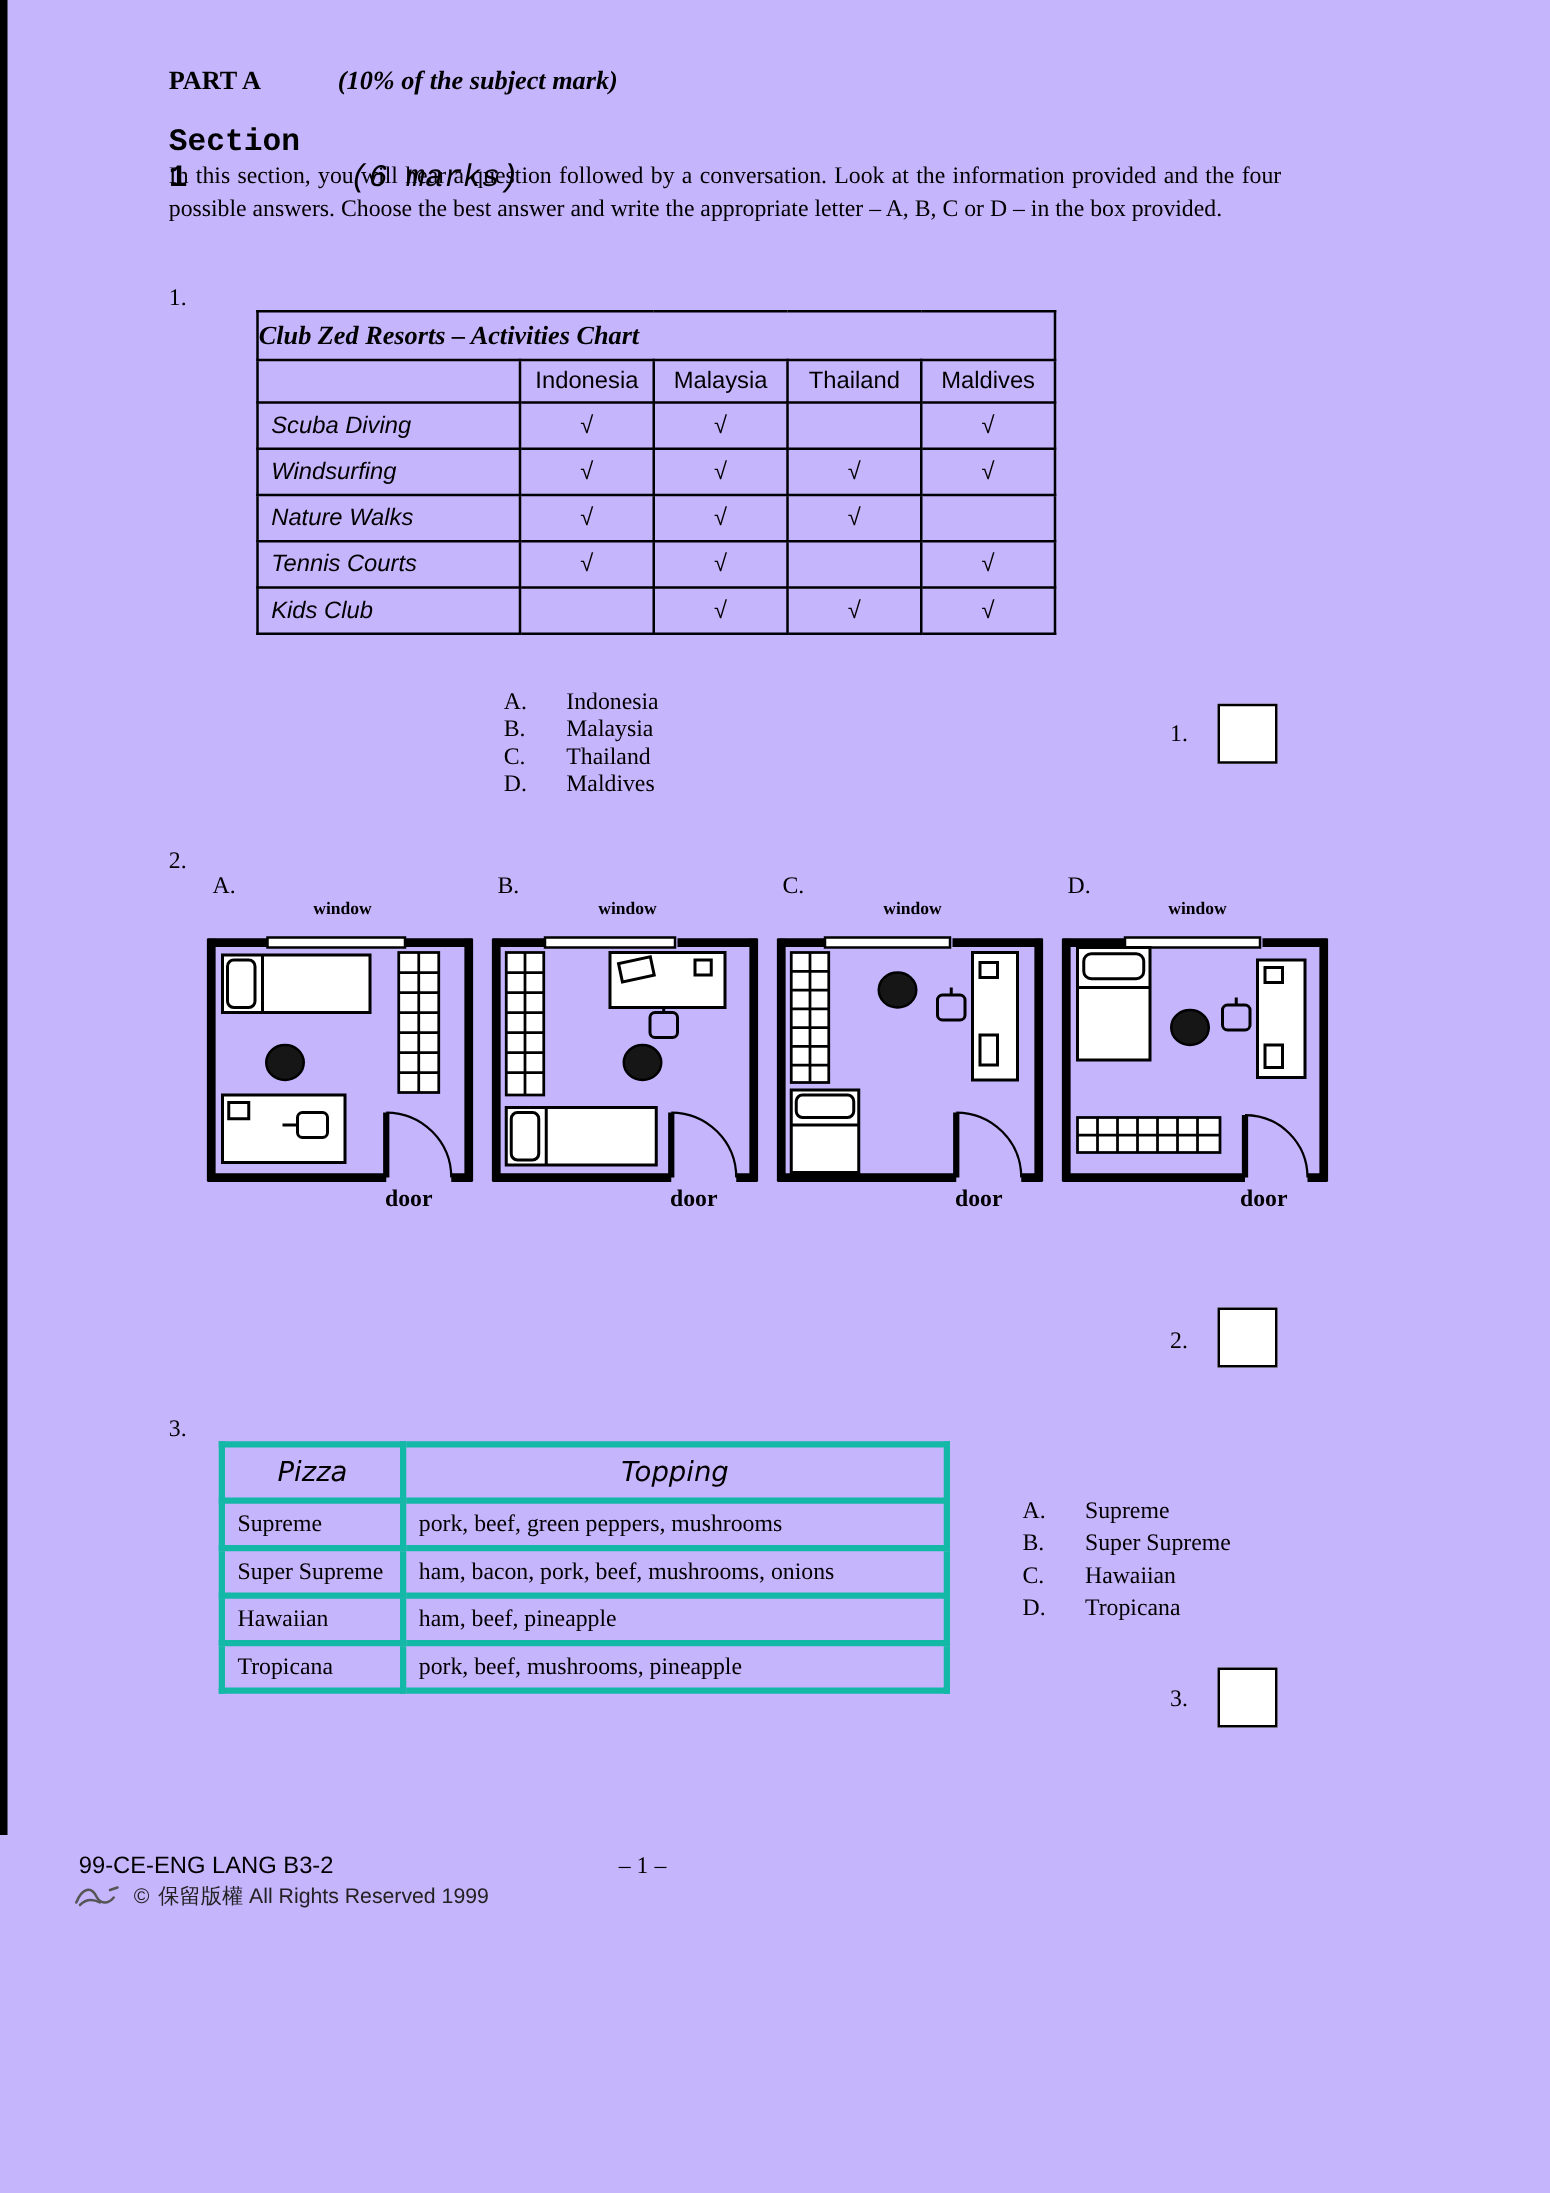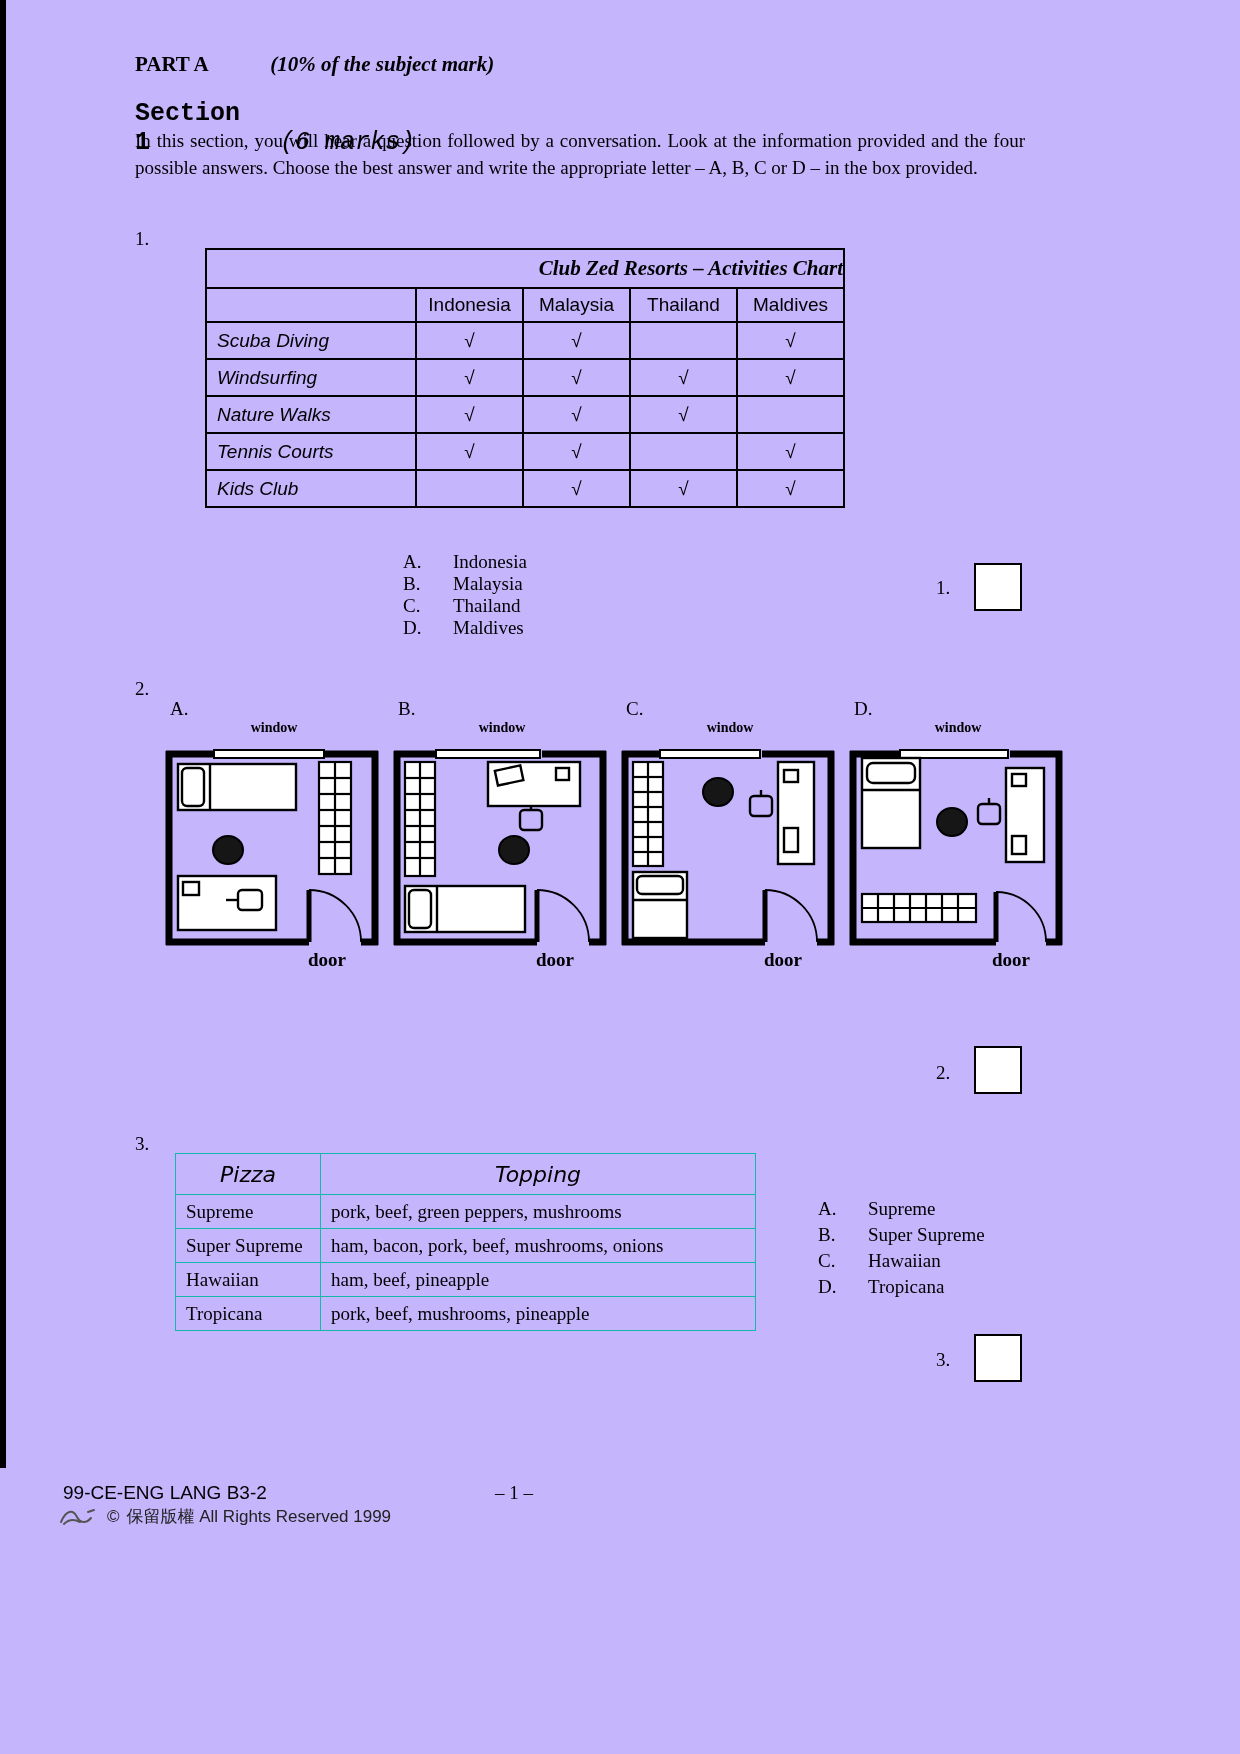--- a/index.html
+++ b/index.html
@@ -26,21 +26,21 @@
   .qnum { font-size:19px; }
   .q1-num { left:135px; top:228px; }
   .q2-num { left:135px; top:678px; }
   .q3-num { left:135px; top:1133px; }
 
   
   .q1-table { left:205px; top:248px; border-collapse:collapse; table-layout:fixed;
               font-family:"Liberation Sans", sans-serif; }
   .q1-table td { border:2px solid #000; padding:0; }
   .q1-title-cell { font-family:"Liberation Serif", serif; font-weight:bold; font-style:italic;
-                   font-size:21px; text-align:right; height:37px; }
+                   font-size:21px; text-align:left; height:37px; }
   .q1-col { font-size:19px; text-align:center; height:32px; }
   .q1-act { font-style:italic; font-size:19px; padding-left:10px !important; height:35px; }
   .q1-chk { text-align:center; font-size:19px; }
 
   .opt-list { font-size:19px; }
   .q1-opts { left:403px; top:551px; line-height:22px; }
   .q3-opts { left:818px; top:1196px; line-height:26px; }
   .opt-row { display:flex; }
   .opt-letter { width:50px; }
 
@@ -56,21 +56,21 @@
   
   .plans-row { left:160px; top:698px; display:flex; }
   .plan { width:228px; }
   .plan-letter { font-size:19px; padding-left:10px; height:22px; }
   .plan-window { font-size:14px; font-weight:bold; text-align:center; height:24px; }
   .plan-door { font-size:19px; font-weight:bold; padding-left:148px; height:26px; }
   .plan svg { display:block; margin-left:4px; }
 
   
   .q3-table { left:175px; top:1153px; border-collapse:collapse; table-layout:fixed; }
-  .q3-table td { border:1px solid #14b8a6; padding:0; }
+  .q3-table td { border:5px solid #14b8a6; padding:0; }
   .q3-head { font-family:"DejaVu Sans", sans-serif; font-style:italic; font-size:22px;
              text-align:center; height:40px; }
   .q3-cell { font-size:19px; padding-left:10px !important; height:33px; }
 
   
   .footer-code { left:63px; top:1482px; font-family:Liberation Sans, sans-serif; font-size:19px; }
   .footer-page { left:495px; top:1482px; font-size:19px; }
   .footer-copy { left:58px; top:1505px; display:flex; align-items:center; gap:7px;
                  font-family:"Liberation Sans", sans-serif; font-size:17px; color:#222; }
 </style>

